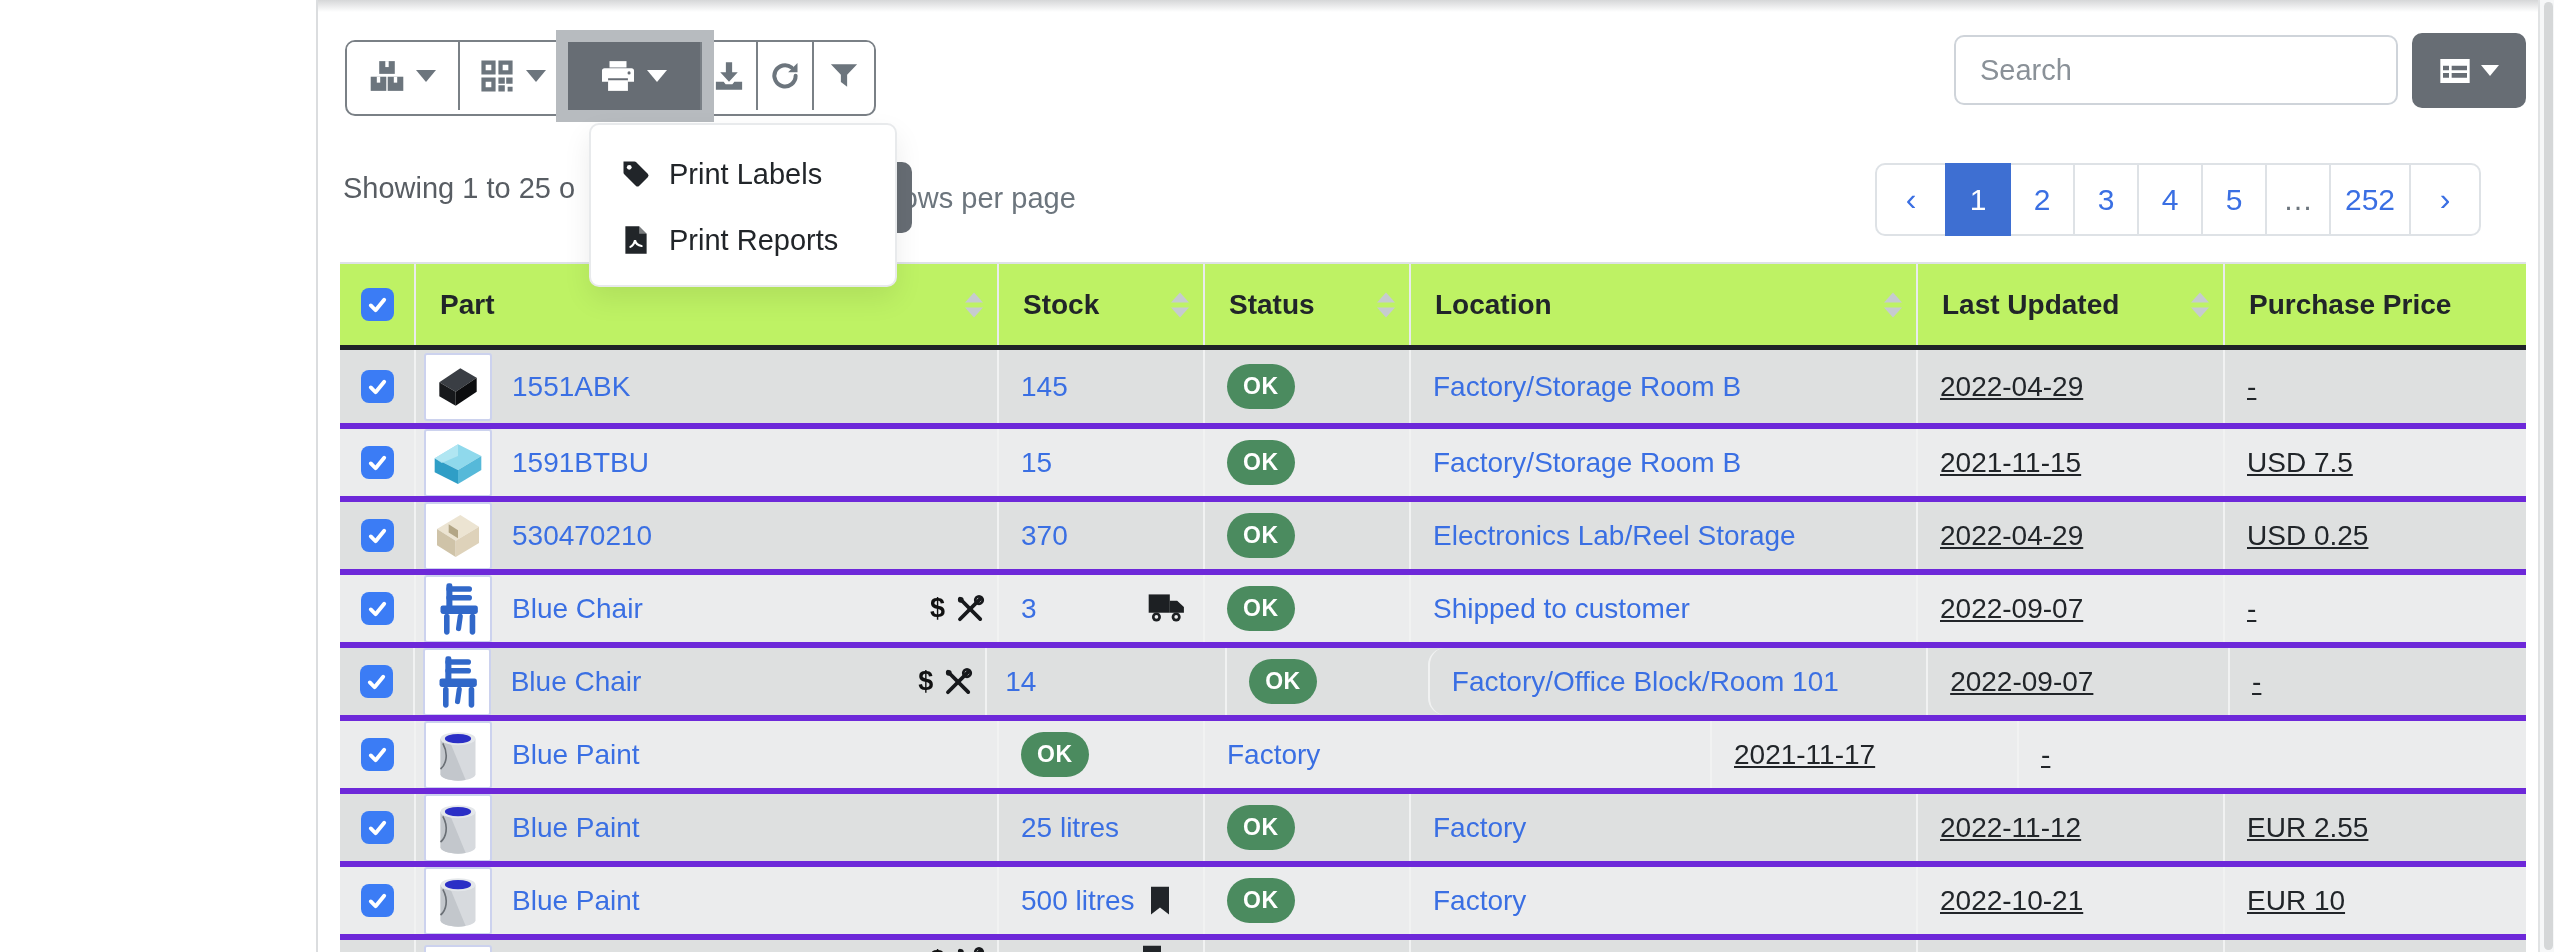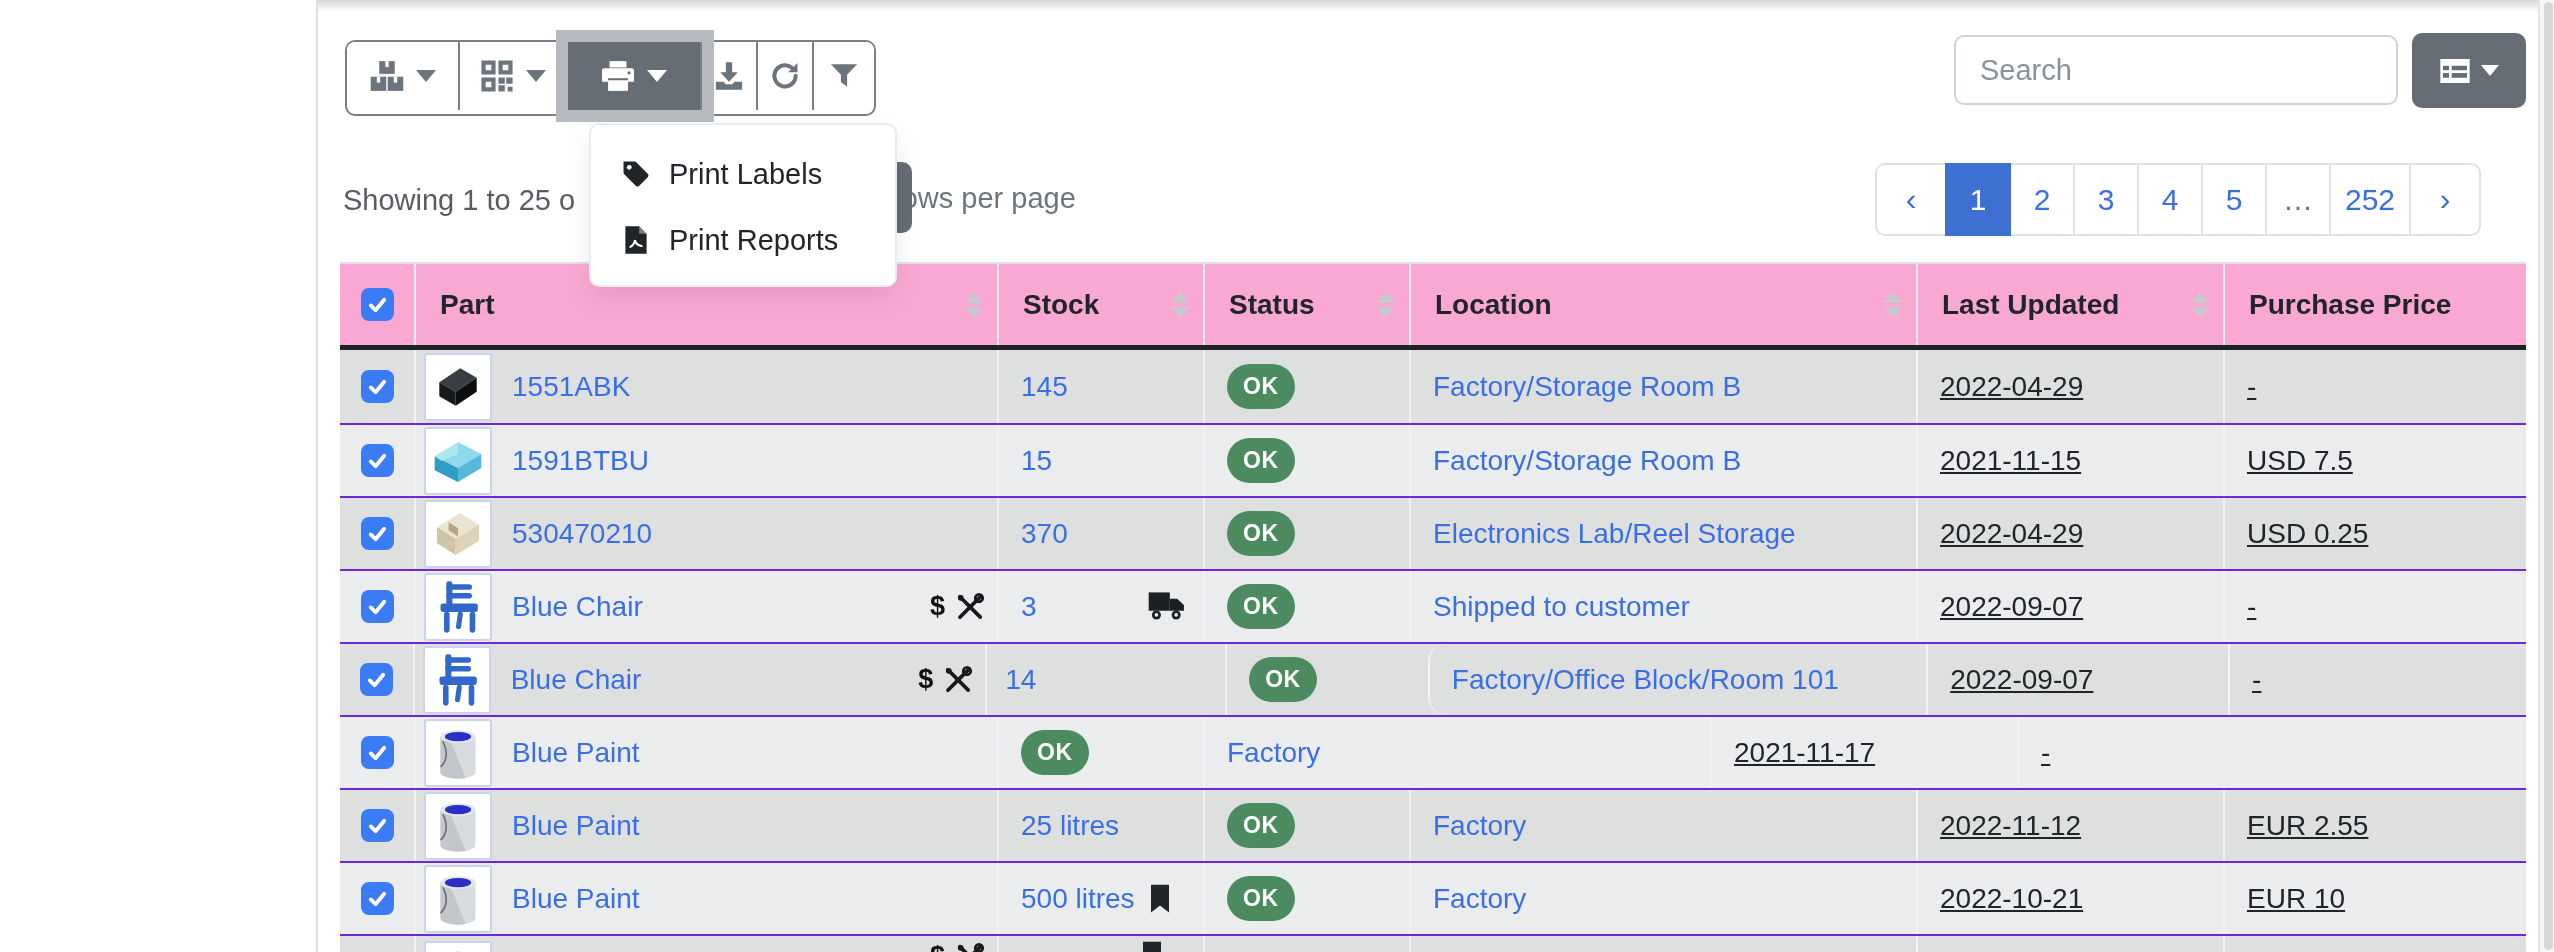--- a/index.html
+++ b/index.html
@@ -25,49 +25,49 @@
   .search{position:absolute;left:1954px;top:35px;width:444px;height:70px;box-sizing:border-box;
     border:2px solid #cfd4da;border-radius:10px;padding:0 24px;font-size:29px;color:#212529;outline:none;
     font-family:"Liberation Sans",sans-serif;}
   .search::placeholder{color:#8a9198;}
   .cols-btn{position:absolute;left:2412px;top:33px;width:114px;height:75px;background:#676d74;border:none;
     border-radius:10px;display:flex;align-items:center;justify-content:center;gap:10px;color:#fff;cursor:pointer;}
   .cols-btn .ic svg{width:32px;height:32px;display:block;}
   .cols-btn .caret{border-left-width:9px;border-right-width:9px;border-top-width:11px;}
 
   
-  .showing{position:absolute;left:343px;top:184px;font-size:29px;color:#585d63;white-space:nowrap;}
+  .showing{position:absolute;left:343px;top:172px;font-size:29px;color:#585d63;white-space:nowrap;}
   .rows-select{position:absolute;left:790px;top:162px;width:122px;height:71px;background:#676d74;
     border:none;border-radius:10px;z-index:5;cursor:pointer;}
   .rpp{position:absolute;left:892px;top:182px;font-size:29px;color:#6c757d;white-space:nowrap;}
 
   
   .pg{position:absolute;left:1875px;top:163px;display:flex;font-size:30px;z-index:2;}
   .pi{display:flex;align-items:center;justify-content:center;height:73px;min-width:66px;box-sizing:border-box;
     border:2px solid #dee2e6;margin-left:-2px;background:#fff;color:#3a6fe3;text-decoration:none;
     padding:0 14px;cursor:pointer;position:relative;}
   .pi:first-child{margin-left:0;border-radius:10px 0 0 10px;}
   .pi:last-child{border-radius:0 10px 10px 0;}
   .pi.nav{min-width:72px;font-size:32px;}
   .pi.active{background:#3e6fd2;border-color:#3e6fd2;color:#fff;z-index:2;}
   .pi.disabled{color:#6c757d;cursor:default;}
 
   
   .table{position:absolute;left:340px;top:262px;width:2186px;z-index:1;}
   .thead{display:flex;height:88px;border-top:2px solid #dee2e6;border-bottom:5px solid #1f2327;
-    box-sizing:border-box;background:#f9a8d4;}
+    box-sizing:border-box;background:#bef264;}
   .th{position:relative;display:flex;align-items:center;font-size:28px;font-weight:700;color:#212529;
     box-sizing:border-box;border-left:2px solid #e9ebed;padding-left:24px;cursor:pointer;}
   .th:first-child{border-left:none;justify-content:center;padding-left:0;}
   .sort{position:absolute;right:14px;top:50%;transform:translateY(-50%);display:flex;flex-direction:column;gap:5px;}
   .sort i{display:block;width:0;height:0;border-left:9px solid transparent;border-right:9px solid transparent;}
   .sort .up{border-bottom:10px solid #c6cbd0;}
   .sort .down{border-top:10px solid #c6cbd0;}
 
-  .tr{display:flex;height:73px;box-sizing:border-box;border-top:2px solid #6d28d9;cursor:pointer;}
+  .tr{display:flex;height:73px;box-sizing:border-box;border-top:6px solid #6d28d9;cursor:pointer;}
   .tr:first-child{border-top:none;}
   .tr.odd{background:#dee0e0;}
   .tr.even{background:#ebeced;}
   .td{display:flex;align-items:center;box-sizing:border-box;border-left:2px solid #f1f2f2;overflow:hidden;}
   .td:first-child{border-left:none;justify-content:center;}
   .tr.partial .td{align-items:flex-start;padding-top:5px;}
 
   .lnk{color:#3a6fe3;text-decoration:none;font-size:28px;white-space:nowrap;}
   .dt{font-size:28px;color:#212529;white-space:nowrap;text-decoration:underline;}
   .badge{background:#4b8b5f;color:#fff;font-weight:700;font-size:23px;padding:9px 16px;border-radius:24px;letter-spacing:.5px;}

